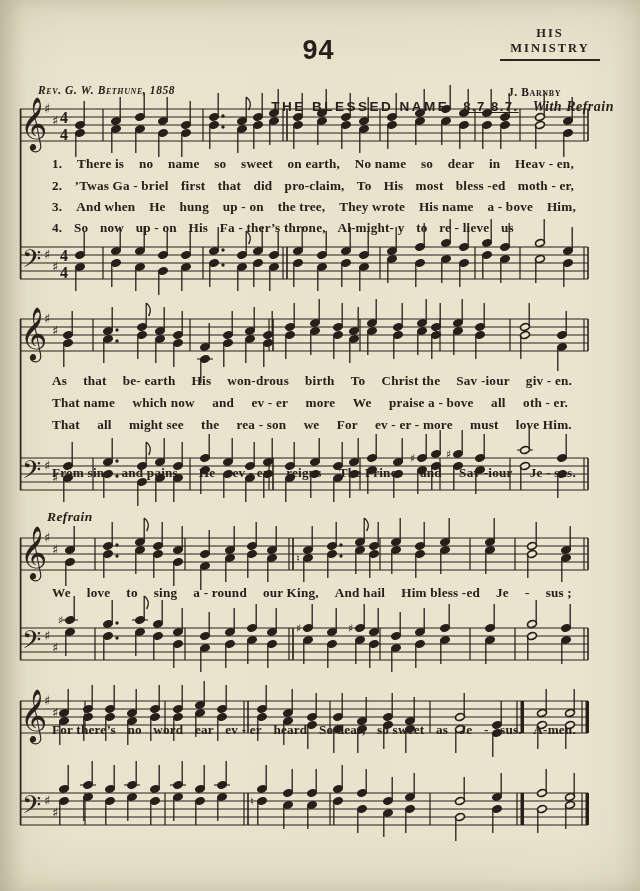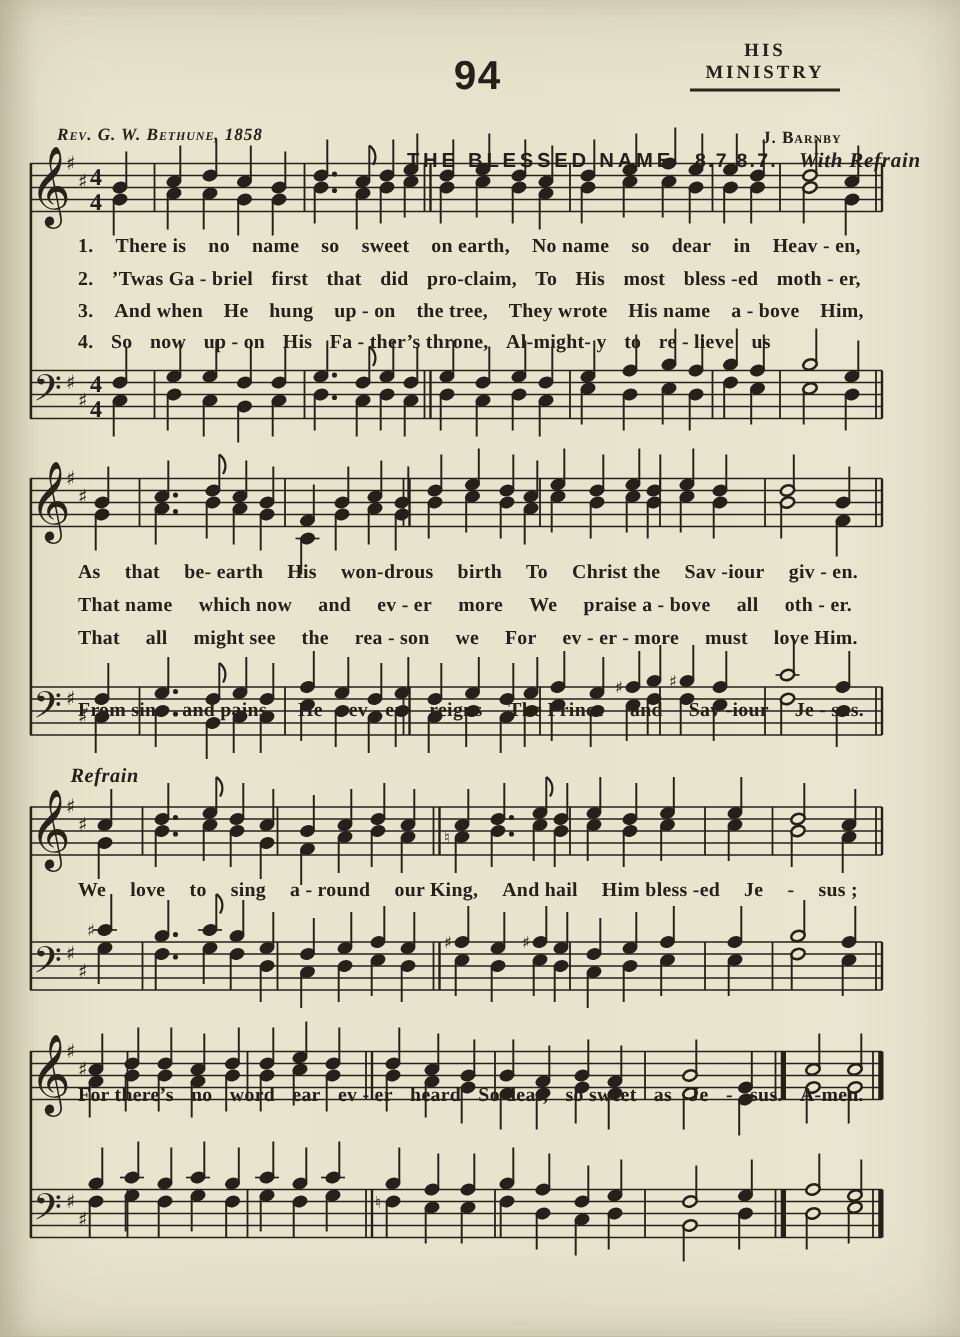--- a/index.html
+++ b/index.html
@@ -7,34 +7,34 @@
     position:relative;width:640px;height:891px;overflow:hidden;
     background:linear-gradient(90deg,#ddd8c0 0%,#e9e4cd 4%,#e8e3cc 55%,#eae5d0 96%,#e1dcc5 100%);
     color:#24201a;
   }
   .page::after{
     content:"";position:absolute;inset:0;pointer-events:none;
     box-shadow:inset 0 0 70px rgba(118,108,78,.22), inset 8px 0 18px rgba(100,90,60,.18);
   }
   .abs{position:absolute;}
   .hdr-right{
-    top:26px;left:460px;width:100px;text-align:center;
+    top:26px;left:500px;width:100px;text-align:center;
     font:600 12.5px "Liberation Serif",serif;letter-spacing:2px;
     border-bottom:2px solid #2a261e;padding-bottom:3px;
   }
   .hymn-number{
     top:35px;left:0;width:613px;text-align:center;
     font:700 27px "Liberation Sans",sans-serif;letter-spacing:1px;margin-left:12px;
   }
   .title-row{
     top:66px;left:0;width:614px;display:flex;justify-content:flex-end;
     gap:14px;align-items:baseline;white-space:pre;margin-top:33px;
   }
   .title-main{font:700 13.5px "Liberation Sans",sans-serif;letter-spacing:2.5px;}
-  .title-meter{font:700 13px "Liberation Sans",sans-serif;letter-spacing:1.5px;}
+  .title-meter{font:700 13px "Liberation Sans",sans-serif;letter-spacing:1.5px;text-decoration:underline;}
   .title-sub{font:italic 700 14px "Liberation Serif",serif;letter-spacing:.5px;}
   .credit{
     font:600 11.5px "Liberation Serif",serif;font-variant:small-caps;letter-spacing:.6px;
   }
   .author{top:84px;left:38px;font-style:italic;}
   .composer{top:86px;left:508px;}
   .refrain-label{top:509px;left:47px;font:italic 700 13.5px "Liberation Serif",serif;letter-spacing:.4px;}
   .lyric-row{
     position:absolute;display:flex;justify-content:space-between;align-items:baseline;
     font:700 13.2px "Liberation Serif",serif;letter-spacing:.2px;white-space:pre;

